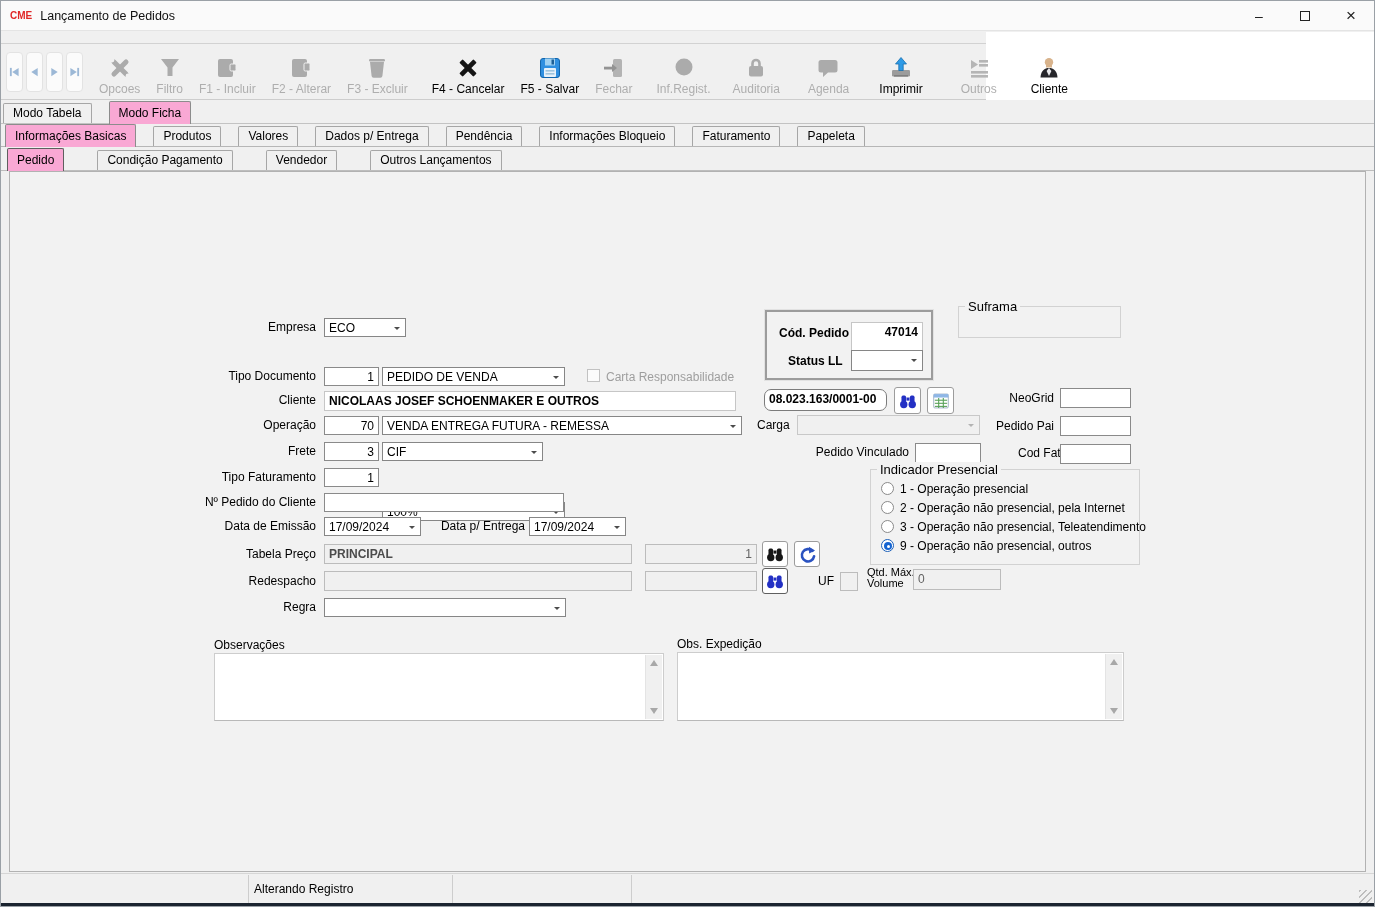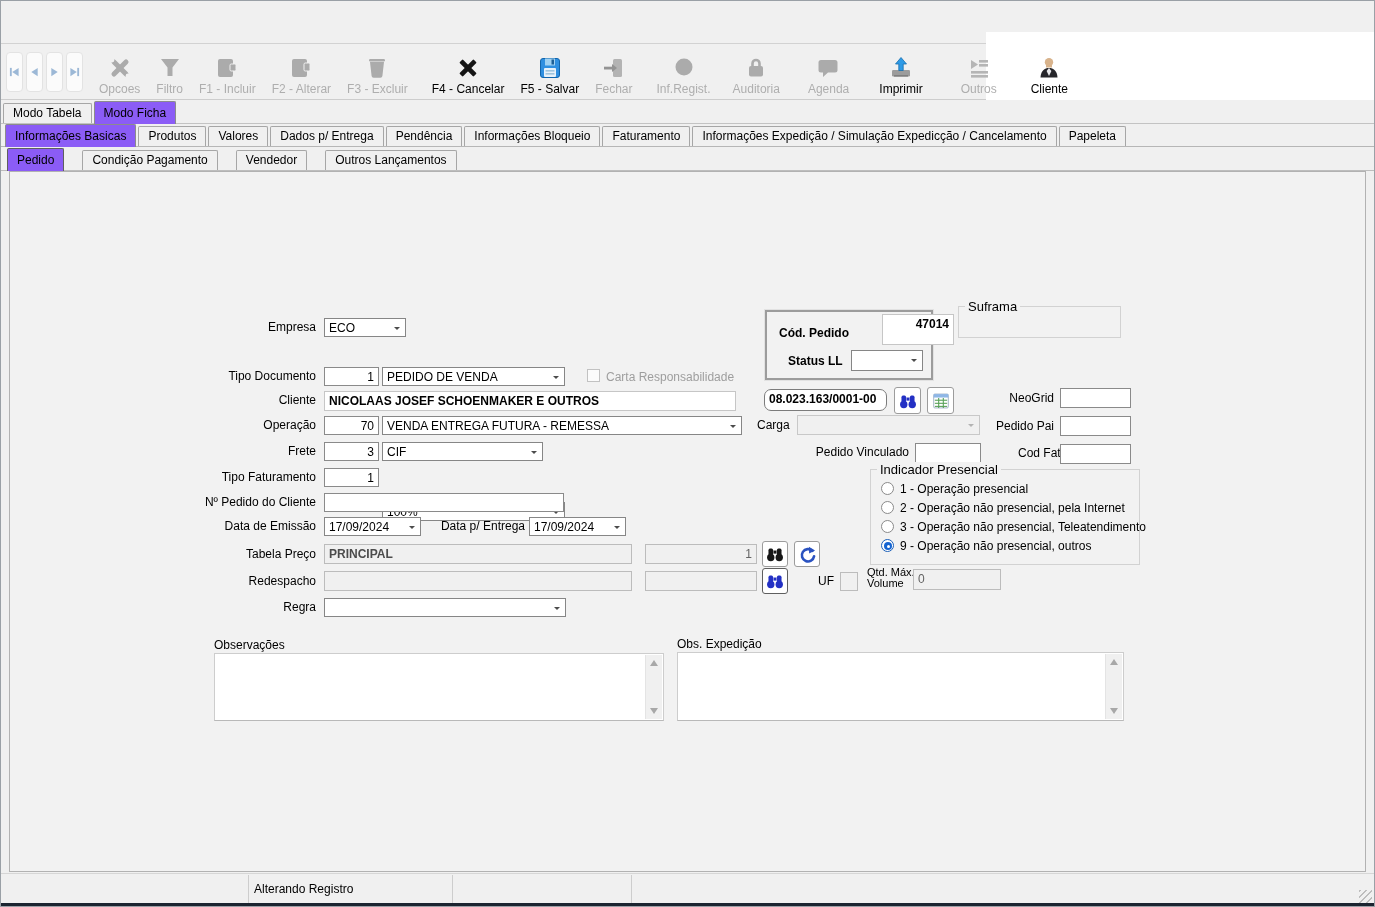--- a/index.html
+++ b/index.html
@@ -31,22 +31,22 @@
   .tbtn.disabled { color:#aeaeae; }
   .ticon { width:26px; height:26px; margin-bottom:1px; }
   .tsep { width:1px; height:48px; background:#c7c7c7; margin:0 4px 1px 4px; align-self:flex-end; }
 
   
   .tabrow { position:absolute; left:0; right:0; display:flex; align-items:flex-end; }
   .modetabs { top:100px; height:23px; padding-left:2px; border-bottom:1px solid #c3c3c3; }
   .pagetabs { top:123px; height:23px; padding-left:4px; border-bottom:1px solid #b6b6b6; }
   .subtabs  { top:146px; height:24px; padding-left:6px; border-bottom:1px solid #bdbdbd; }
   .tab { height:20px; line-height:19px; padding:0 9px; background:#f0f0f0; border:1px solid #a6a6a6;
-         border-bottom:none; border-radius:2px 2px 0 0; margin-right:2px; white-space:nowrap; }
-  .tab.active { background:#8b5cf6; height:23px; line-height:23px; margin-bottom:-1px;
+         border-bottom:none; border-radius:2px 2px 0 0; margin-right:17px; white-space:nowrap; }
+  .tab.active { background:#f9a8d4; height:23px; line-height:23px; margin-bottom:-1px;
                 border-color:#8c8c8c; position:relative; z-index:2; }
   .subtabs .tab.active { border-color:#5f5f5f; }
 
   
   .content { position:absolute; left:8px; top:170px; width:1357px; height:701px;
              background:#f2f2f2; border:1px solid #b2b2b2; }
 
   .flabel { position:absolute; font-size:12px; white-space:nowrap; color:#000; }
   .r { text-align:right; }
   .gray { color:#9e9e9e; }
@@ -100,20 +100,31 @@
   .sbmsg { position:absolute; left:253px; top:0; line-height:31px; font-size:12px; }
   .grip { position:absolute; right:2px; bottom:2px; width:13px; height:13px;
           background:repeating-linear-gradient(135deg,#bdbdbd 0 1.5px,transparent 1.5px 4.5px); }
   .bottom-edge { position:absolute; left:0; right:0; bottom:0; height:3px; background:#1b2430; }
 </style>
 </head>
 <body>
 
 <div class="window">
 
+  <div class="titlebar">
+    <span class="logo">CME</span>
+    <span class="wtitle">Lançamento de Pedidos</span>
+    <div class="wincontrols">
+      <span class="wc">–</span>
+      <span class="wc">
+          <span class="maxbox"></span>
+        </span>
+      <span class="wc" style="font-size:17px;">×</span>
+    </div>
+  </div>
 
   <div class="toolbar-right-fill"></div>
 
   <div class="toolbar-row">
     <div class="toolbar">
       <div class="navgrp">
         <div class="navbtn">
             <svg width="11" height="12" viewBox="0 0 12 12">
               <rect x="1" y="1.5" width="2" height="9" fill="#9cb8d6"></rect>
               <polygon points="10.5,1.5 10.5,10.5 3.5,6" fill="#9cb8d6"></polygon>
@@ -266,21 +277,20 @@
   </div>
 
   <div class="tabrow pagetabs">
     <span class="tab active">Informações Basicas</span>
     <span class="tab">Produtos</span>
     <span class="tab">Valores</span>
     <span class="tab">Dados p/ Entrega</span>
     <span class="tab">Pendência</span>
     <span class="tab">Informações Bloqueio</span>
     <span class="tab">Faturamento</span>
-    <span class="tab">Informações Expedição / Simulação Expedicção / Cancelamento</span>
     <span class="tab">Papeleta</span>
   </div>
 
   <div class="tabrow subtabs">
     <span class="tab active">Pedido</span>
     <span class="tab" style="margin-left:16px;">Condição Pagamento</span>
     <span class="tab" style="margin-left:16px;">Vendedor</span>
     <span class="tab" style="margin-left:16px;">Outros Lançamentos</span>
   </div>
 
@@ -361,21 +371,21 @@
     <div class="flabel" style="left:857px;top:395px;font-size:11px;line-height:11px;">
       <span>Qtd. Máx.</span><br>
       <span>Volume</span>
     </div>
     <div class="tfield ro" style="left:903px;top:397px;width:88px;height:21px;">0</div>
 
     <div class="combo" style="left:314px;top:426px;width:242px;"><span></span></div>
 
     <div class="codbox" style="left:755px;top:138px;width:168px;height:70px;">
       <div class="flabel b" style="left:12px;top:14px;">Cód. Pedido</div>
-      <div class="tfield num b flat" style="left:84px;top:2px;width:72px;height:31px;margin-left:31px;">47014</div>
+      <div class="tfield num b flat" style="left:84px;top:10px;width:72px;height:31px;">47014</div>
       <div class="flabel b" style="left:21px;top:42px;">Status LL</div>
       <div class="combo" style="left:84px;top:38px;width:72px;height:21px;"><span></span></div>
     </div>
 
     <div class="fs" style="left:948px;top:134px;width:163px;height:32px;">
       <span class="legend">Suframa</span>
     </div>
 
     <div class="tfield b" style="left:754px;top:217px;width:123px;height:22px;border-color:#7c7c7c;border-radius:7px;">08.023.163/0001-00</div>
     <div class="iconbtn" style="left:884px;top:215px;width:27px;height:27px;">

